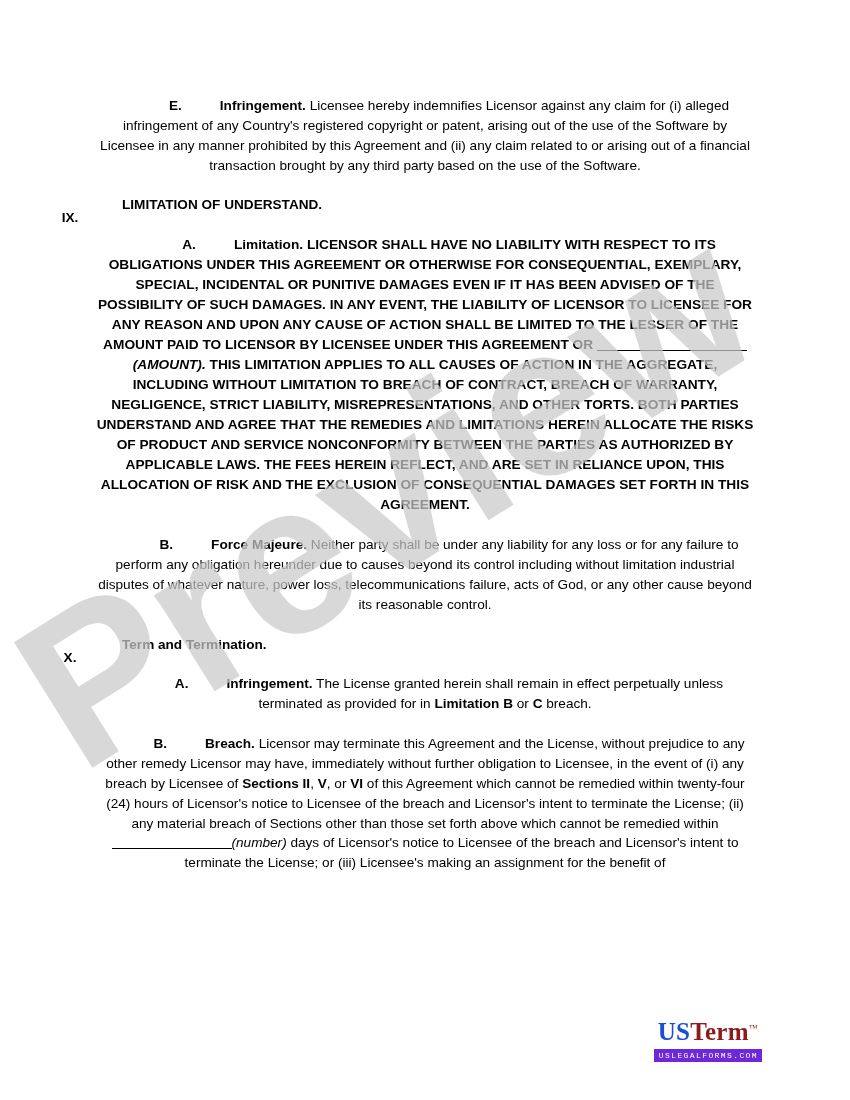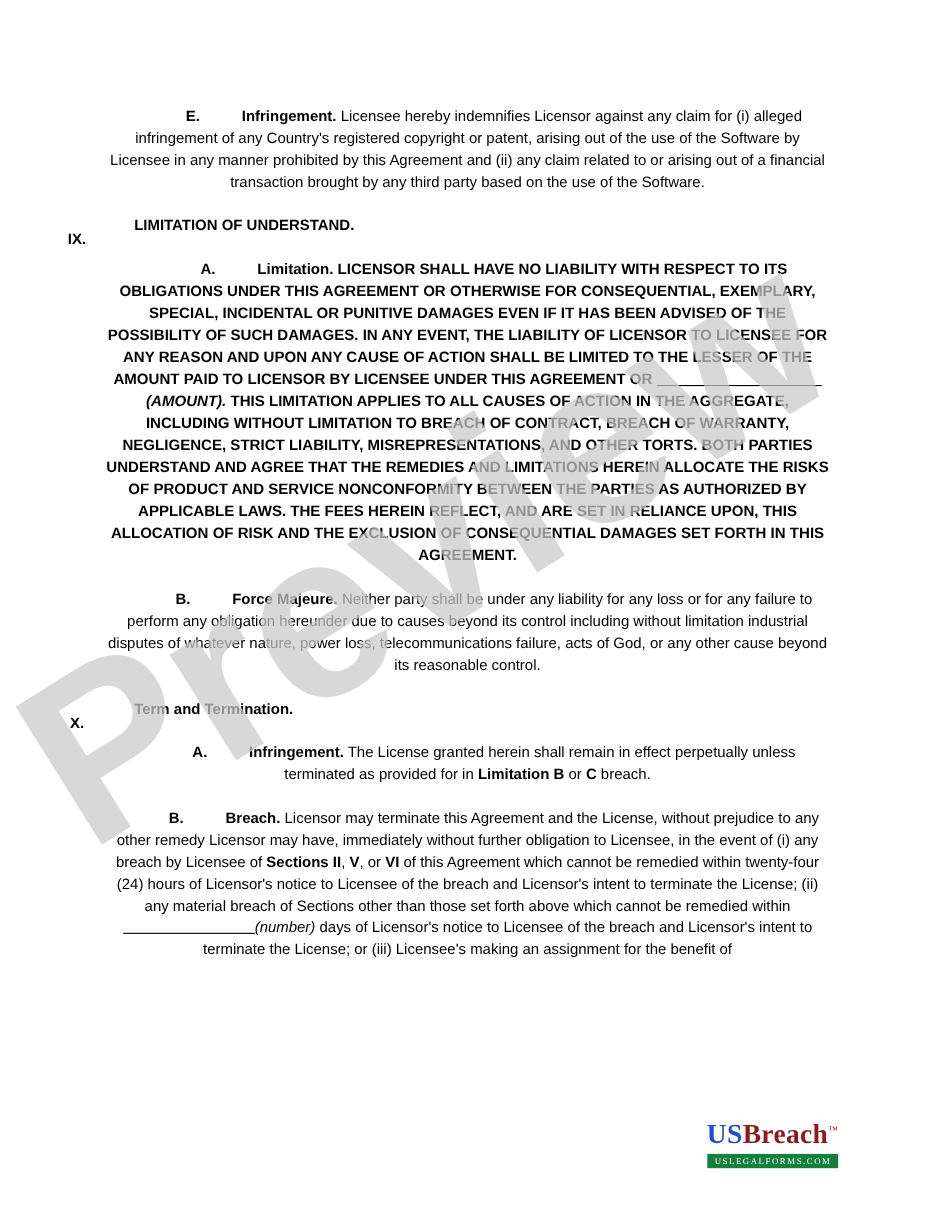--- a/index.html
+++ b/index.html
@@ -137,26 +137,26 @@
   .logo-main .us {
     color: #1d4ed8;
   }
   .logo-tm {
     font-size: 9px;
     vertical-align: super;
     font-weight: normal;
   }
   .logo-bar {
     margin-top: 3px;
-    background: #15803d;
+    background: #6d28d9;
     color: #ffffff;
     font-size: 8px;
     letter-spacing: 1.4px;
     padding: 2px 4px 2px 5px;
-    font-family: Liberation Serif, serif;
+    font-family: Liberation Mono, monospace;
     text-align: center;
   }
 </style>
 </head>
 <body>
 
 <div class="page">
 
   <div class="watermark">
     <svg width="850" height="1100" viewBox="0 0 850 1100" xmlns="http://www.w3.org/2000/svg">
@@ -194,17 +194,17 @@
 
     <p class="indent"><span class="lead">A.</span><span class="tab"></span><span class="lead">Infringement.</span><span> The License granted herein shall remain in effect perpetually unless terminated as provided for in </span><span class="b">Limitation B</span><span> or </span><span class="b">C</span><span> breach.</span></p>
 
     <div class="spacer-sm"></div>
 
     <p class="indent"><span class="lead">B.</span><span class="tab"></span><span class="lead">Breach.</span><span> Licensor may terminate this Agreement and the License, without prejudice to any other remedy Licensor may have, immediately without further obligation to Licensee, in the event of (i) any breach by Licensee of </span><span class="b">Sections II</span><span>, </span><span class="b">V</span><span>, or </span><span class="b">VI</span><span> of this Agreement which cannot be remedied within twenty-four (24) hours of Licensor's notice to Licensee of the breach and Licensor's intent to terminate the License; (ii) any material breach of Sections other than those set forth above which cannot be remedied within </span><span class="blank-sm"></span><span class="ital">(number)</span><span> days of Licensor's notice to Licensee of the breach and Licensor's intent to terminate the License; or (iii) Licensee's making an assignment for the benefit of</span></p>
 
   </div>
 
   <div class="logo">
-    <div class="logo-main"><span class="us">US</span><span>Breach</span><span class="logo-tm">™</span></div>
+    <div class="logo-main"><span class="us">US</span><span>Term</span><span class="logo-tm">™</span></div>
     <div class="logo-bar">USLEGALFORMS.COM</div>
   </div>
 
 </div>
 
 </body></html>

